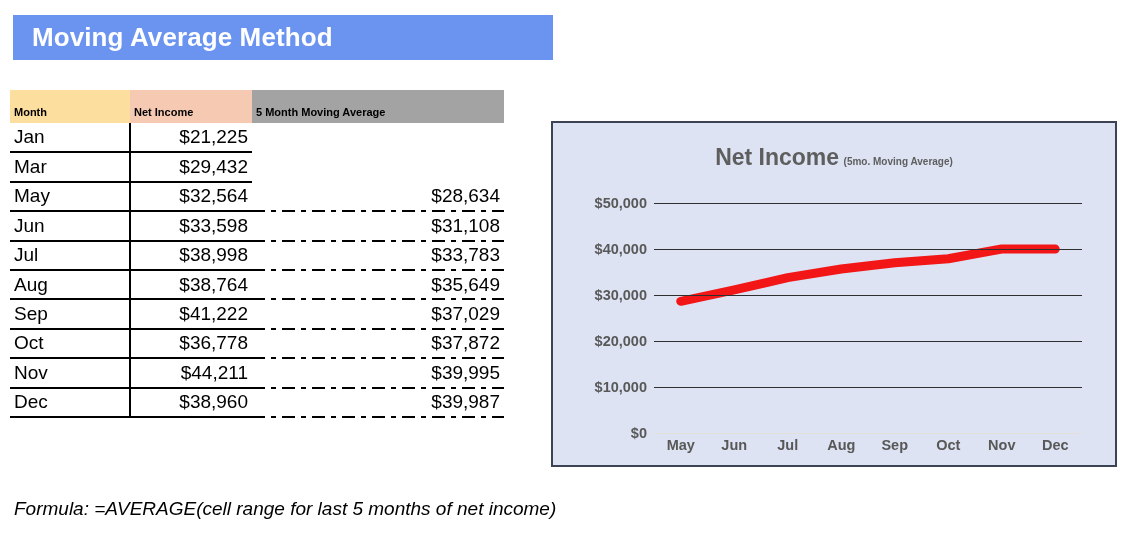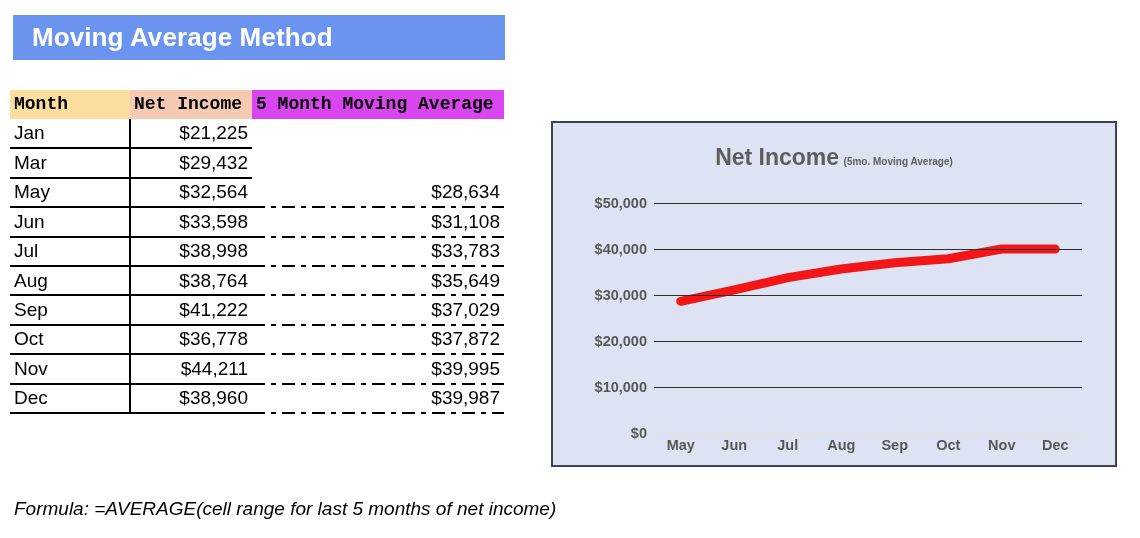--- a/index.html
+++ b/index.html
@@ -13,21 +13,21 @@
     position: relative;
     font-family: "Liberation Sans", sans-serif;
     overflow: hidden;
   }
 
   
   #title-banner {
     position: absolute;
     left: 13px;
     top: 15px;
-    width: 492px;
+    width: 540px;
     height: 45px;
     background: #6b94f0;
     display: flex;
     align-items: center;
   }
   #title-banner-text {
     color: #ffffff;
     font-size: 26px;
     font-weight: bold;
     padding-left: 19px;
@@ -41,33 +41,32 @@
     top: 90px;
     width: 494px;
     border-collapse: collapse;
     table-layout: fixed;
   }
   #data-table col.c-month { width: 120px; }
   #data-table col.c-net   { width: 122px; }
   #data-table col.c-avg   { width: 252px; }
 
   #data-table th {
-    font-size: 18px;
+    font-size: 11px;
     font-weight: bold;
     color: #000000;
-    padding: 4px 4px 5px 4px;
+    padding: 16px 4px 5px 4px;
     height: 21px;
     text-align: left;
     vertical-align: middle;
     box-sizing: border-box;
-    font-family: Liberation Mono, monospace;
   }
   th.h-month { background: #fcdf9e; padding-left: 4px; }
   th.h-net   { background: #f6cab2; text-align: right; padding-right: 5px; }
-  th.h-avg   { background: #d946ef; padding-left: 6px; }
+  th.h-avg   { background: #a3a3a3; padding-left: 6px; }
 
   #data-table td {
     font-size: 19px;
     color: #000000;
     height: 29.4px;
     padding: 0 4px;
     vertical-align: middle;
     box-sizing: border-box;
   }
   td.cell-month {

